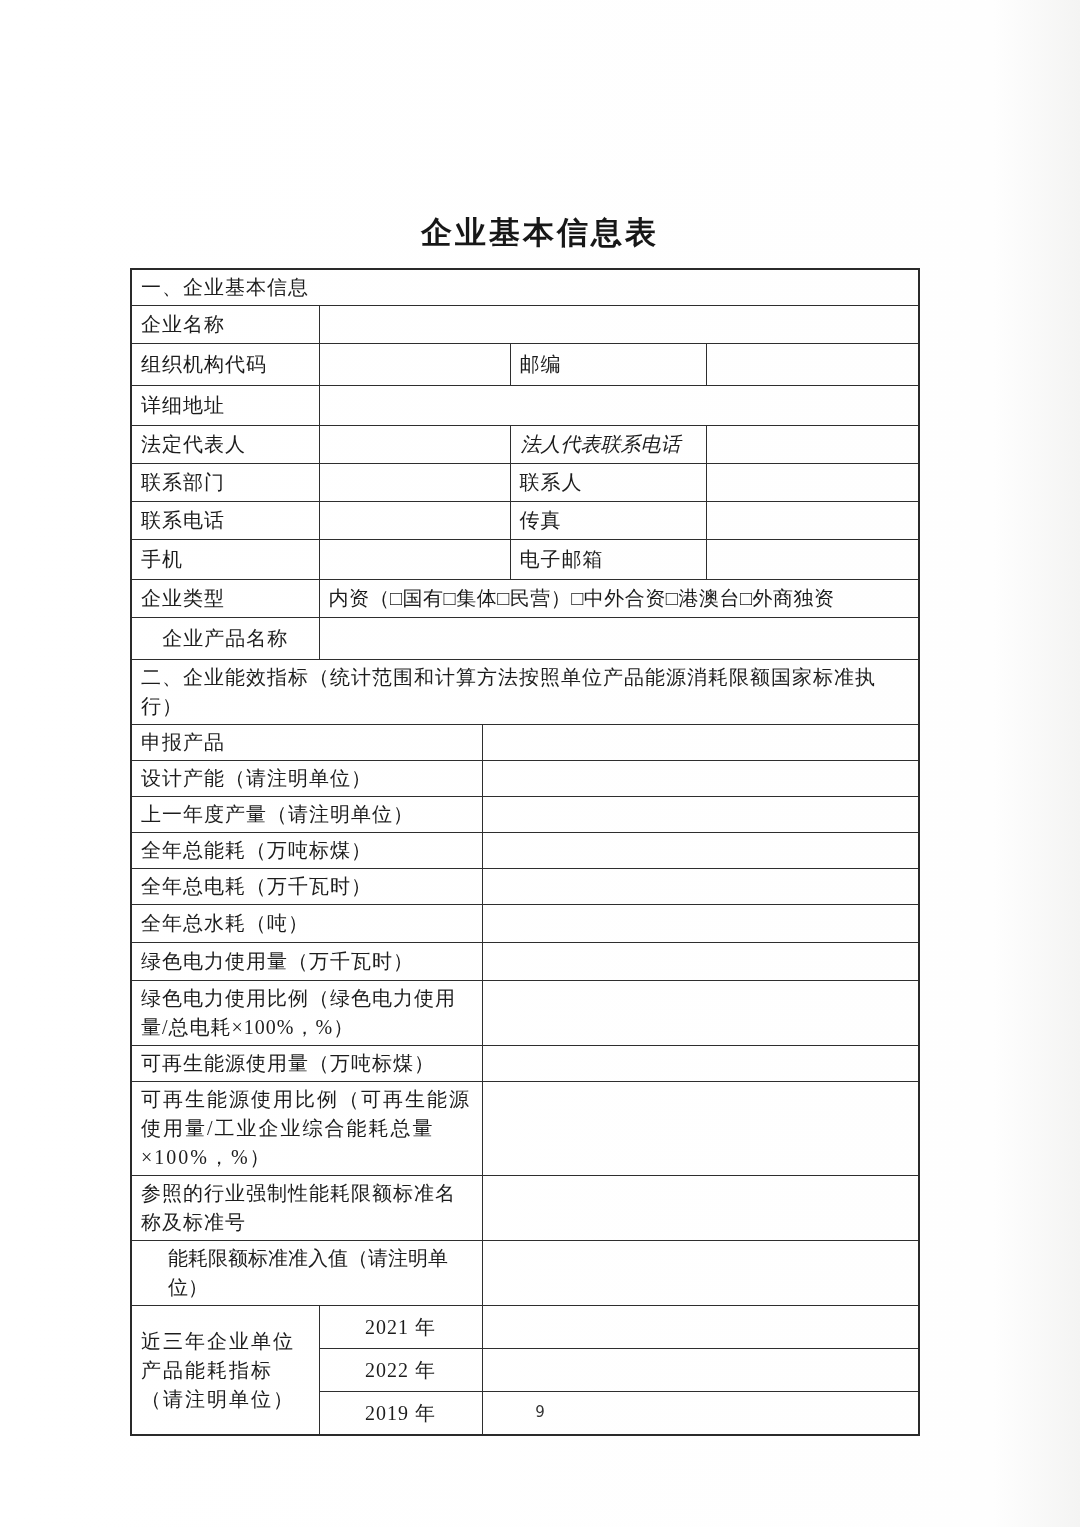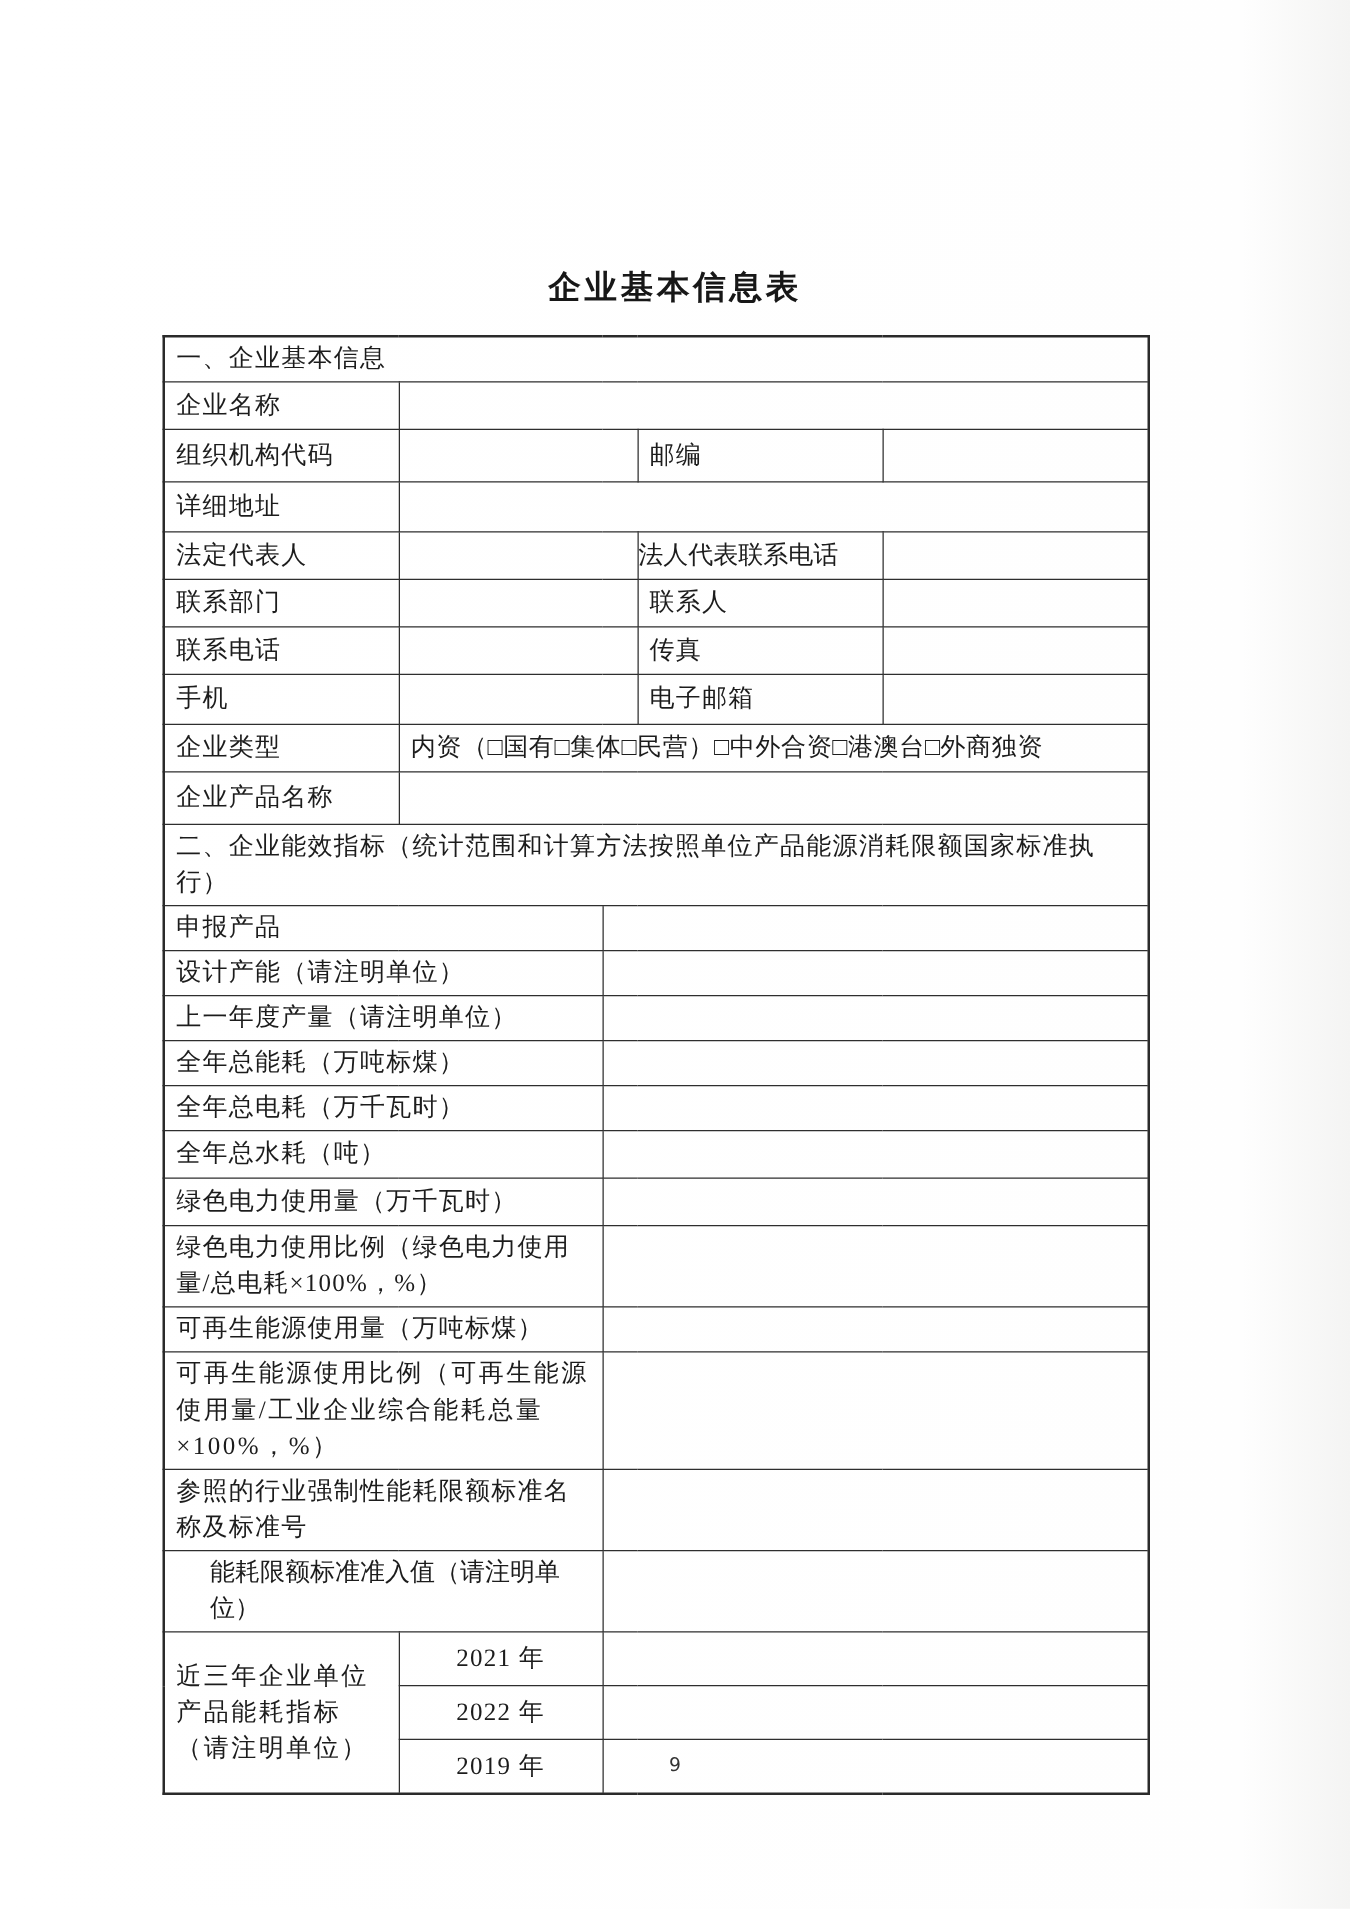--- a/index.html
+++ b/index.html
@@ -11,21 +11,21 @@
     position: relative;
   }
   .page {
     position: absolute; inset: 0;
     background: linear-gradient(90deg, #ffffff 0%, #fefefe 92%, #f4f4f3 100%);
   }
   .doc-title {
     position: absolute;
     top: 212px; left: 0; width: 100%;
     text-align: center;
-    font-size: 26px;
+    font-size: 31px;
     font-weight: bold;
     letter-spacing: 3px;
     color: #171717;
   }
   table.form-table {
     position: absolute;
     left: 130px; top: 268px;
     width: 788px;
     border-collapse: collapse;
     table-layout: fixed;
@@ -35,21 +35,21 @@
     border: 1px solid #2e2e2e;
     font-size: 20px;
     line-height: 1.45;
     padding: 3px 9px;
     vertical-align: middle;
     color: #1c1c1c;
     overflow: hidden;
     letter-spacing: 1px;
   }
   td.sec-header { letter-spacing: 2px; font-family: Liberation Serif, serif; }
-  td.indent { padding-left: 36px; }
+  td.indent { padding-left: 36px; text-align: center; }
   td.year-cell { text-align: center; letter-spacing: 0; }
   tr.h35 { height: 35px; }
   tr.h33 { height: 33px; }
   tr.h34 { height: 34px; }
   tr.h36 { height: 36px; }
   tr.h38 { height: 38px; }
   tr.h40 { height: 40px; }
   tr.h42 { height: 42px; }
   tr.h56 { height: 56px; padding-left: 16px; }
   tr.h58 { height: 58px; }
@@ -98,21 +98,21 @@
     </tr>
 
     <tr class="h40">
       <td>详细地址</td>
       <td colspan="4"></td>
     </tr>
 
     <tr class="h38">
       <td>法定代表人</td>
       <td colspan="2"></td>
-      <td style="letter-spacing:0; padding-left:0; padding-right:4px;">法人代表联系电话</td>
+      <td style="letter-spacing:0; padding-left:10px; padding-right:4px;font-style:italic;">法人代表联系电话</td>
       <td></td>
     </tr>
 
     <tr class="h38">
       <td>联系部门</td>
       <td colspan="2"></td>
       <td>联系人</td>
       <td></td>
     </tr>
 

